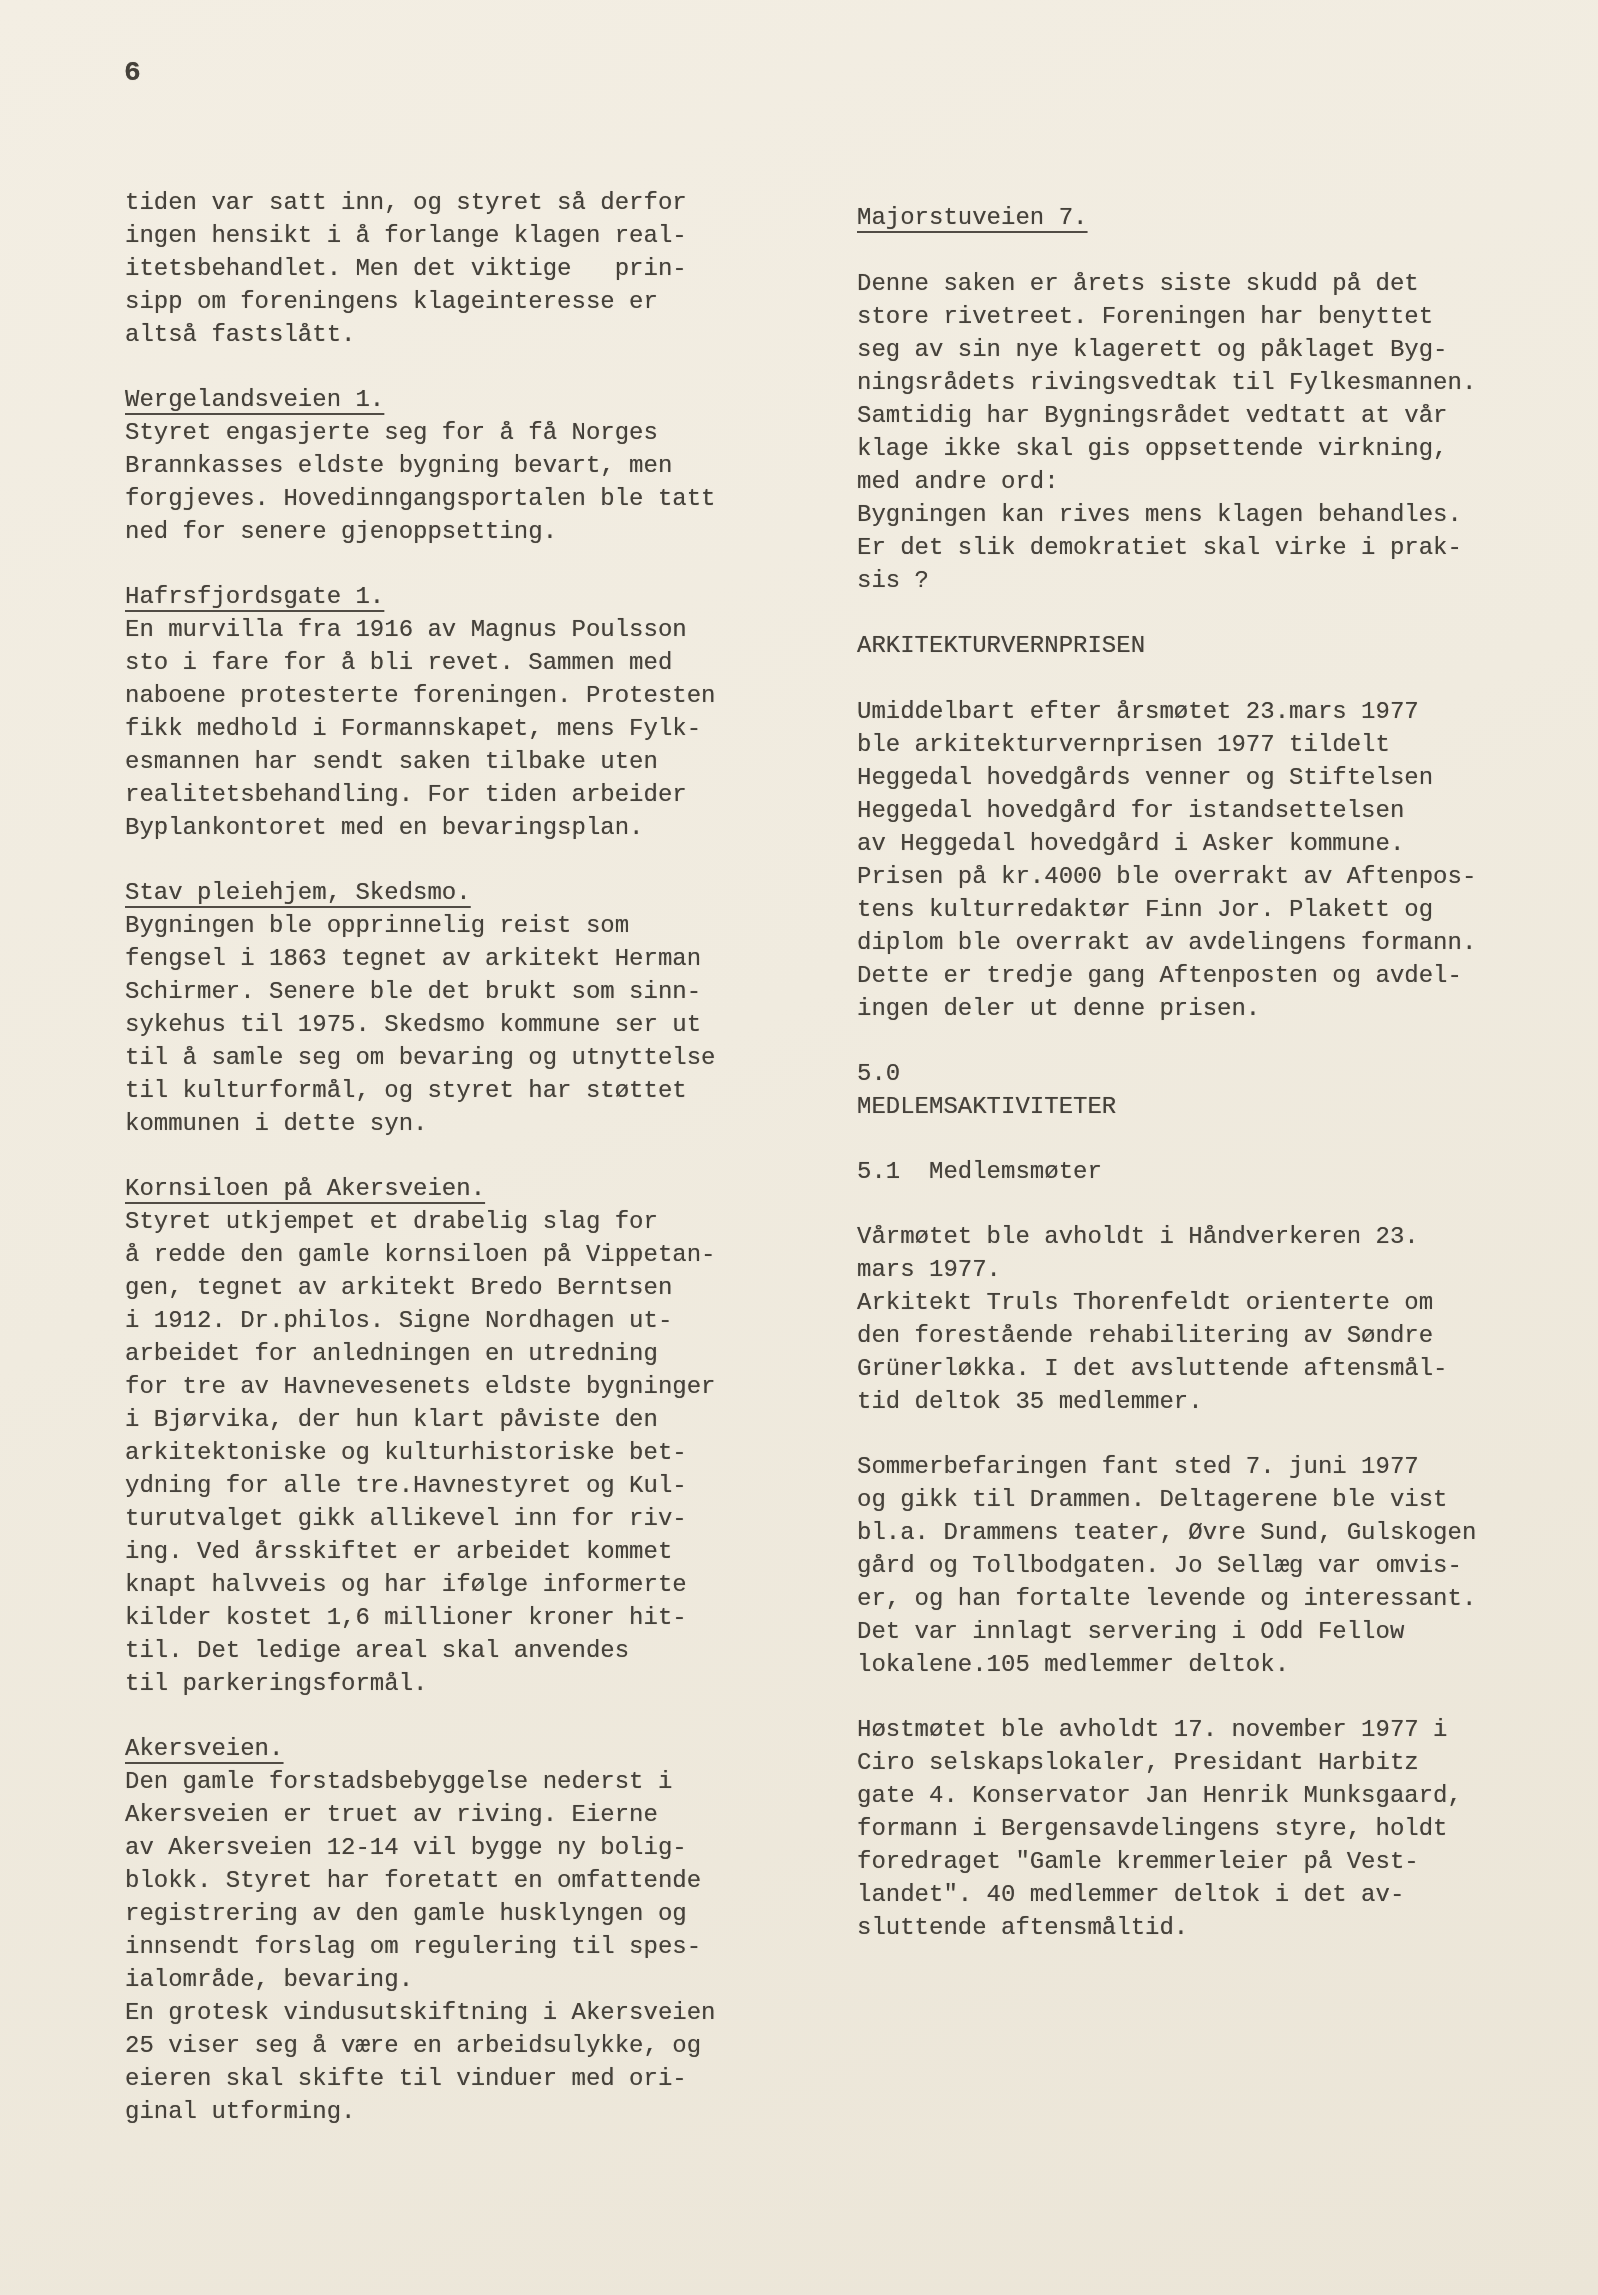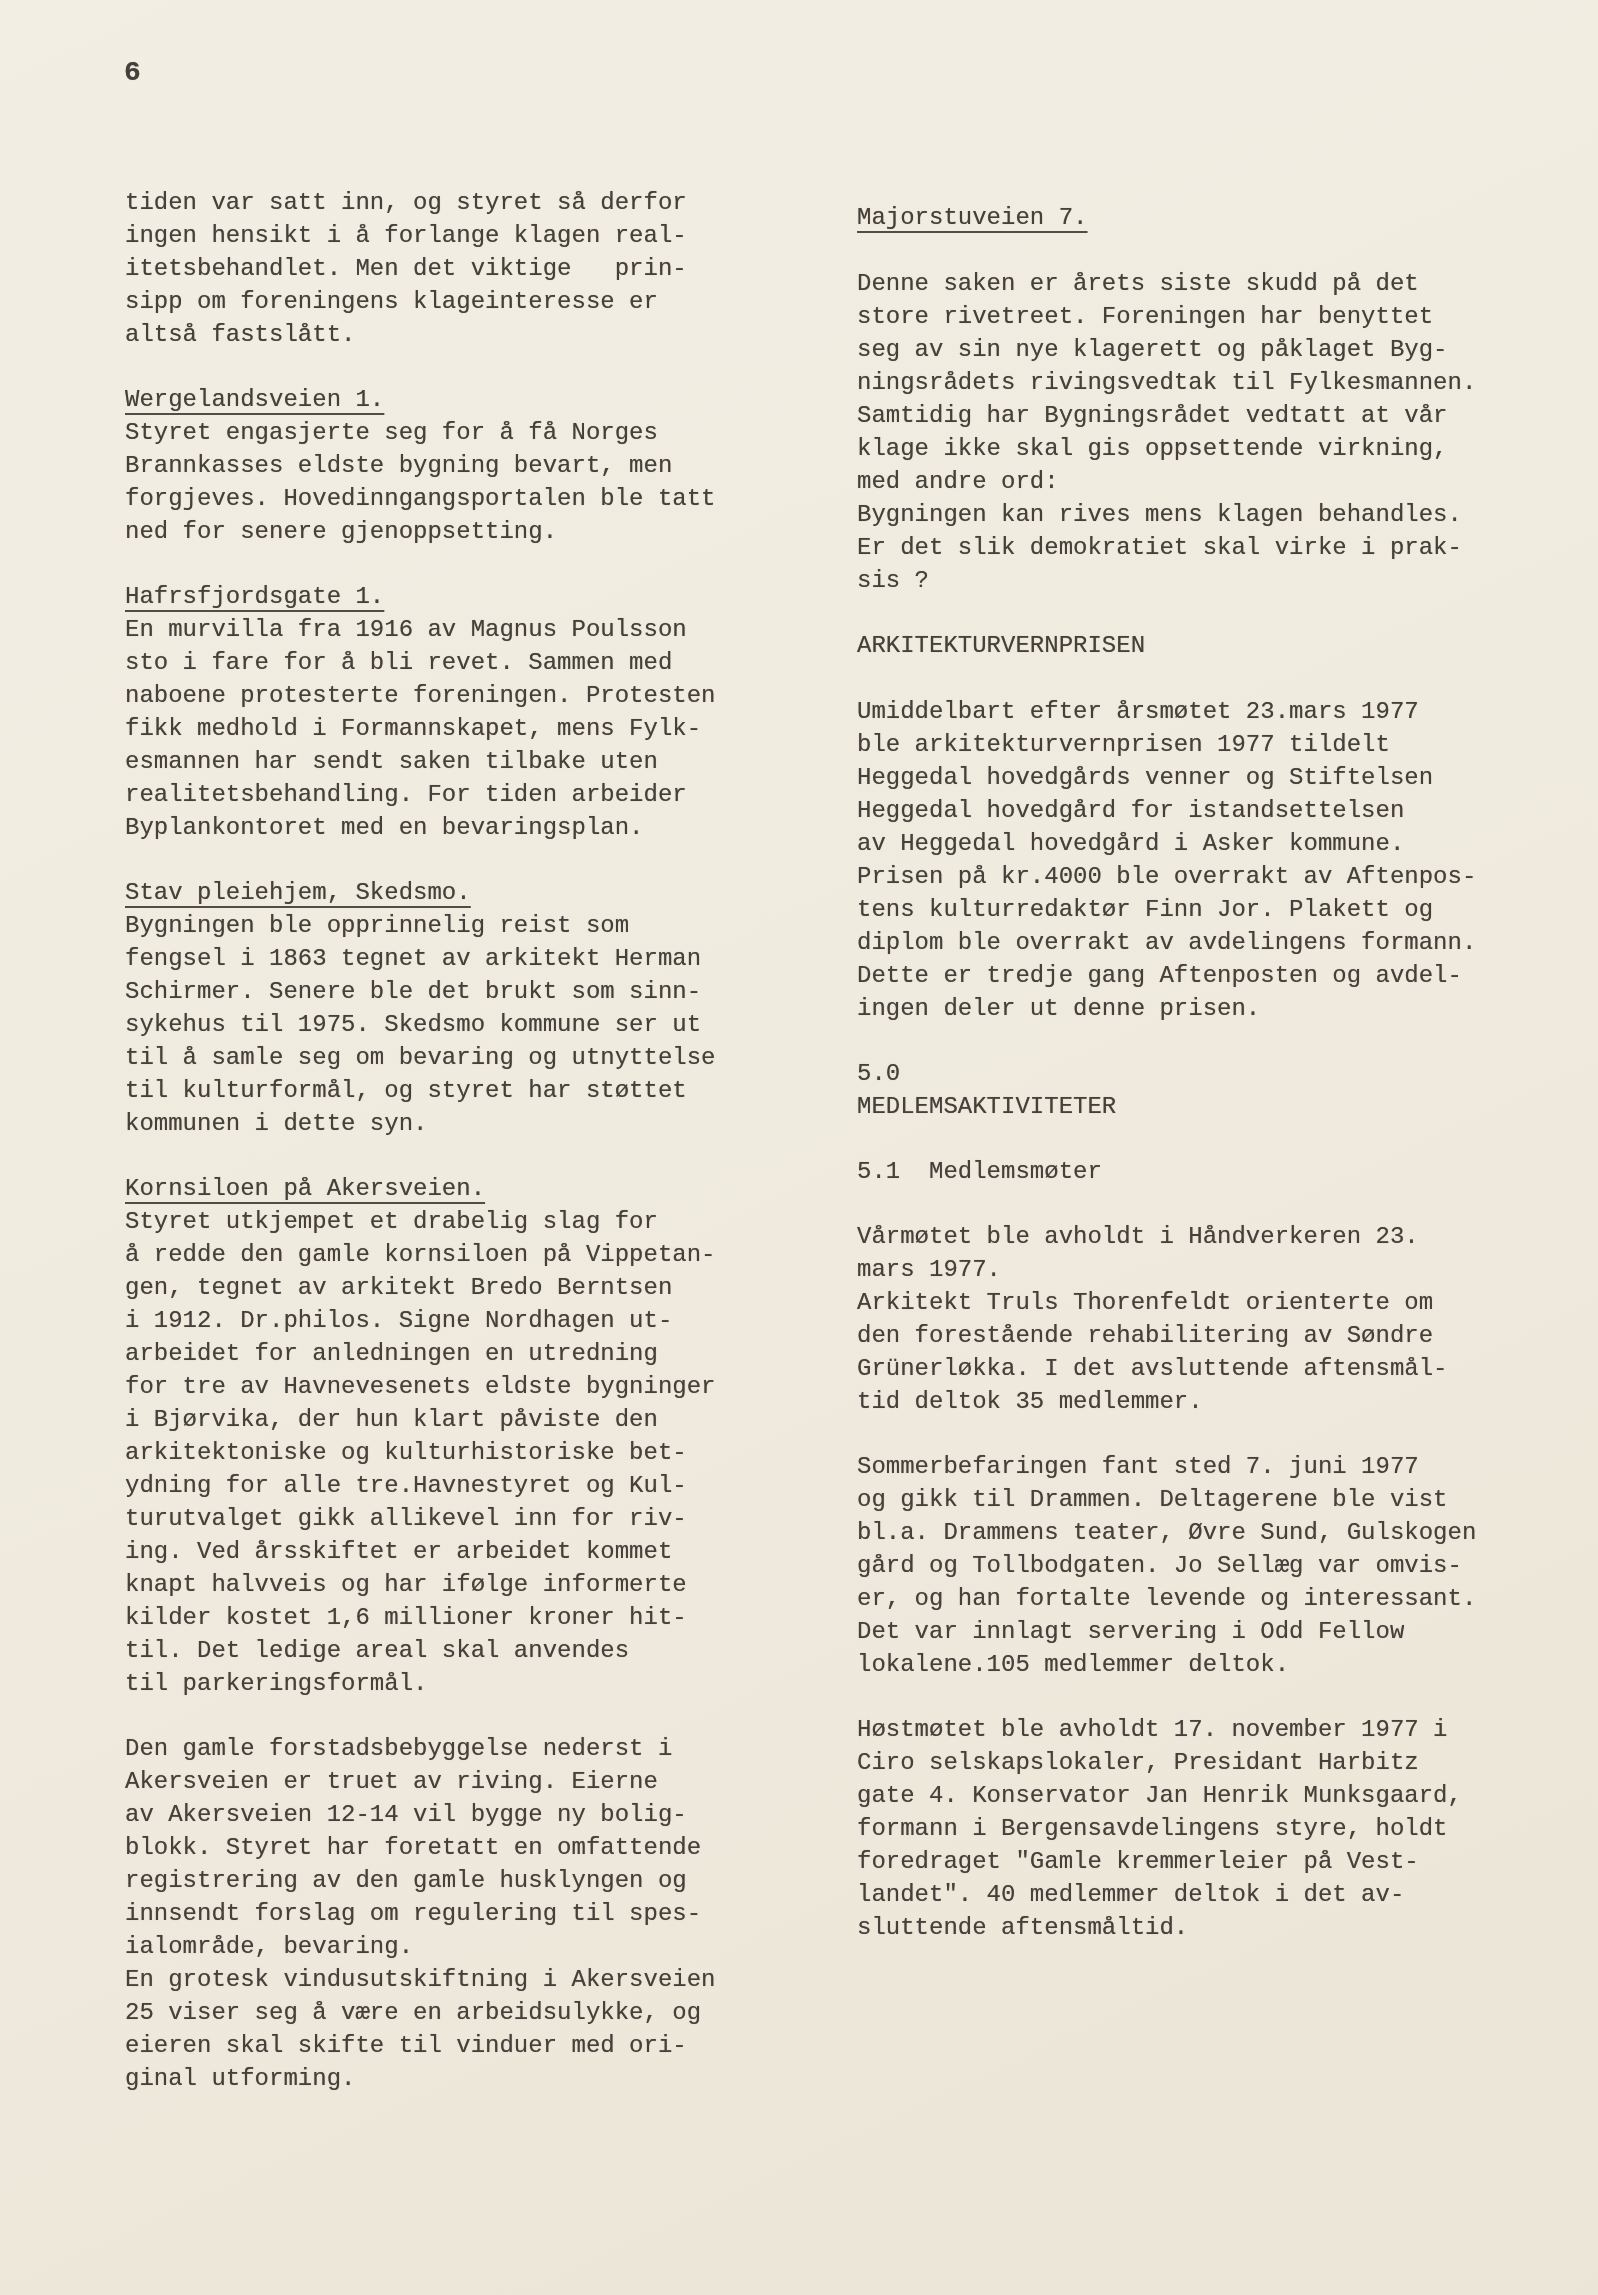--- a/index.html
+++ b/index.html
@@ -109,20 +109,21 @@
 ydning for alle tre.Havnestyret og Kul-
 turutvalget gikk allikevel inn for riv-
 ing. Ved årsskiftet er arbeidet kommet
 knapt halvveis og har ifølge informerte
 kilder kostet 1,6 millioner kroner hit-
 til. Det ledige areal skal anvendes
 til parkeringsformål.</div>
     </div>
 
     <div class="block">
+      <div class="txt heading">Akersveien.</div>
       <div class="txt">Den gamle forstadsbebyggelse nederst i
 Akersveien er truet av riving. Eierne
 av Akersveien 12-14 vil bygge ny bolig-
 blokk. Styret har foretatt en omfattende
 registrering av den gamle husklyngen og
 innsendt forslag om regulering til spes-
 ialområde, bevaring.
 En grotesk vindusutskiftning i Akersveien
 25 viser seg å være en arbeidsulykke, og
 eieren skal skifte til vinduer med ori-

